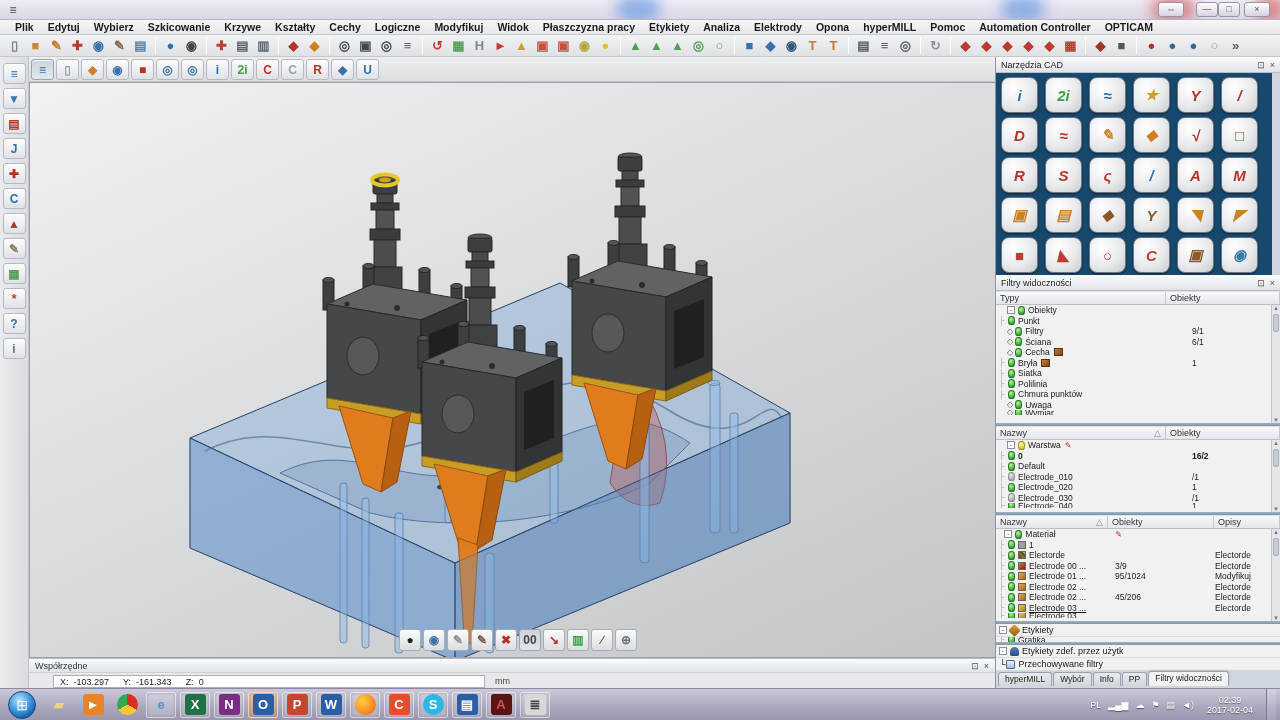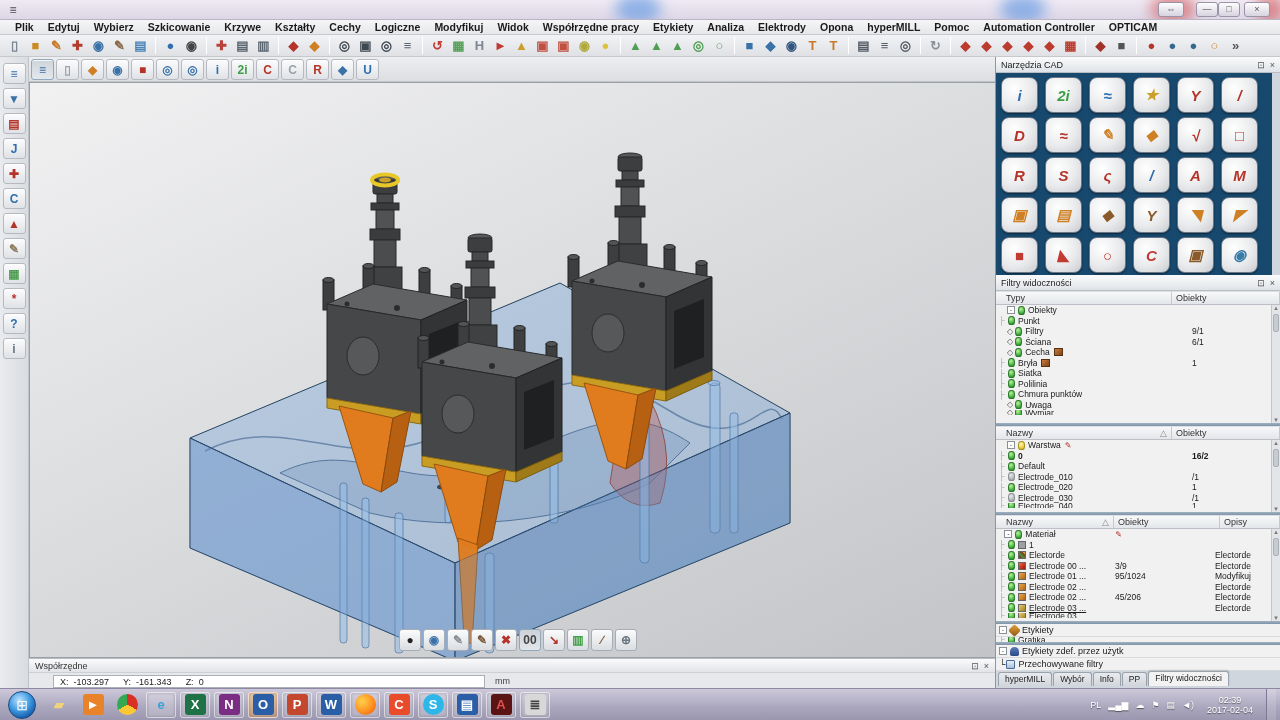--- a/index.html
+++ b/index.html
@@ -60,21 +60,21 @@
   
   #rightcol { position:absolute; left:995px; top:57px; width:285px; height:631px; background:#cfd6dd; border-left:1px solid #8c96a0; }
   .phdr { height:16px; background:linear-gradient(#fbfbfc,#dfe3e8); border-bottom:1px solid #b8bdc4;
     display:flex; align-items:center; padding:0 5px; font-size:9px; color:#222; }
   .phdr .sp { flex:1; }
   #cadgrid { height:202px; background:#17496f; padding:4px 3px 0 5px; display:flex; flex-wrap:wrap; align-content:flex-start; width:276px; }
   .cadbtn { width:37px; height:36px; margin:0 7px 4px 0; border-radius:8px;
     background:radial-gradient(circle at 35% 30%,#ffffff 0%,#e9eaec 55%,#c9ccd0 100%);
     border:1px solid #6a7686; box-shadow:0 1px 2px rgba(0,0,0,.5);
     display:flex; align-items:center; justify-content:center; font-size:15px; font-weight:700; font-style:italic; }
-  .colhdr { height:14px; display:flex; background:linear-gradient(#f8f8f9,#e3e6ea); border-bottom:1px solid #bcc0c6; border-top:1px solid #dde0e4;padding-left:6px; }
+  .colhdr { height:14px; display:flex; background:linear-gradient(#f8f8f9,#e3e6ea); border-bottom:1px solid #bcc0c6; border-top:1px solid #dde0e4; }
   .colhdr > div { font-size:9px; color:#333; padding:1px 4px; border-right:1px solid #c6cace; display:flex; align-items:center; gap:3px; }
   .tree { background:#f1f1f2; position:relative; overflow:hidden; }
   .trow { height:10.5px; display:flex; align-items:center; font-size:8.5px; color:#1a1a1a; padding-left:3px; white-space:nowrap; }
   .trow.partial { height:5px; overflow:hidden; }
   .trow .pre { color:#9aa0a6; font-size:8px; width:8px; display:inline-block; }
   .expbox { width:8px; height:8px; border:1px solid #8a9098; background:#fff; font-size:7px; line-height:6px; text-align:center; color:#333; margin-right:2px; flex:none; }
   .dia { color:#555; font-size:8px; margin-right:1px; }
   .bulb { width:7px; height:9px; border-radius:45% 45% 40% 40%; margin:0 3px 0 1px; flex:none;
     background:radial-gradient(circle at 35% 30%,#bdf29a,#3fae3f 70%,#1f7a1f); border:1px solid #2c7a2c; }
   .bulb.gray { background:radial-gradient(circle at 35% 30%,#e8e8e8,#b0b4b8 70%,#888); border-color:#8a8f94; }
@@ -137,21 +137,21 @@
   <span class="menu-item">Plik</span>
       <span class="menu-item">Edytuj</span>
       <span class="menu-item">Wybierz</span>
       <span class="menu-item">Szkicowanie</span>
       <span class="menu-item">Krzywe</span>
       <span class="menu-item">Kształty</span>
       <span class="menu-item">Cechy</span>
       <span class="menu-item">Logiczne</span>
       <span class="menu-item">Modyfikuj</span>
       <span class="menu-item">Widok</span>
-      <span class="menu-item">Współrzędne pracy</span>
+      <span class="menu-item">Płaszczyzna pracy</span>
       <span class="menu-item">Etykiety</span>
       <span class="menu-item">Analiza</span>
       <span class="menu-item">Elektrody</span>
       <span class="menu-item">Opona</span>
       <span class="menu-item">hyperMILL</span>
       <span class="menu-item">Pomoc</span>
       <span class="menu-item">Automation Controller</span>
       <span class="menu-item">OPTICAM</span>
     </div>
 

